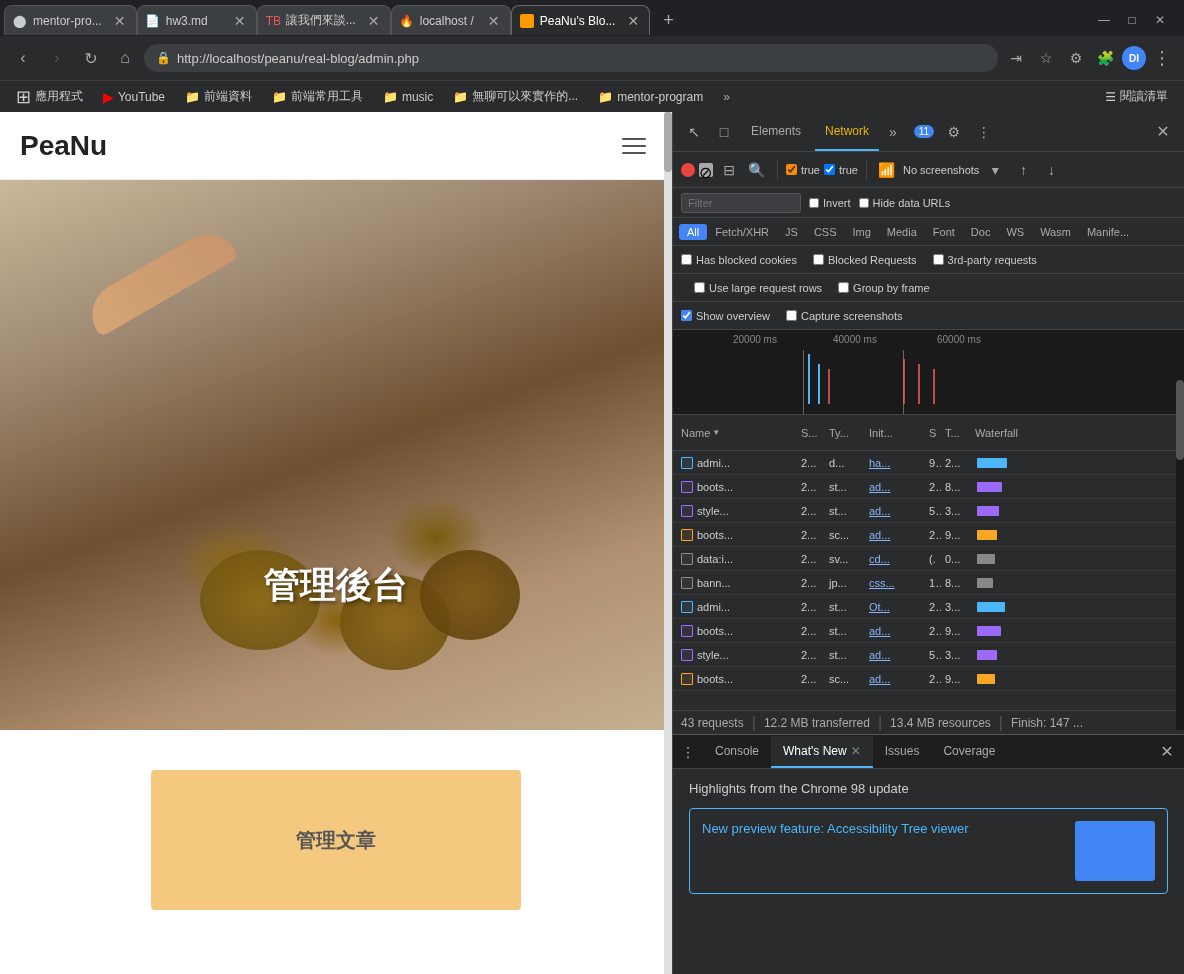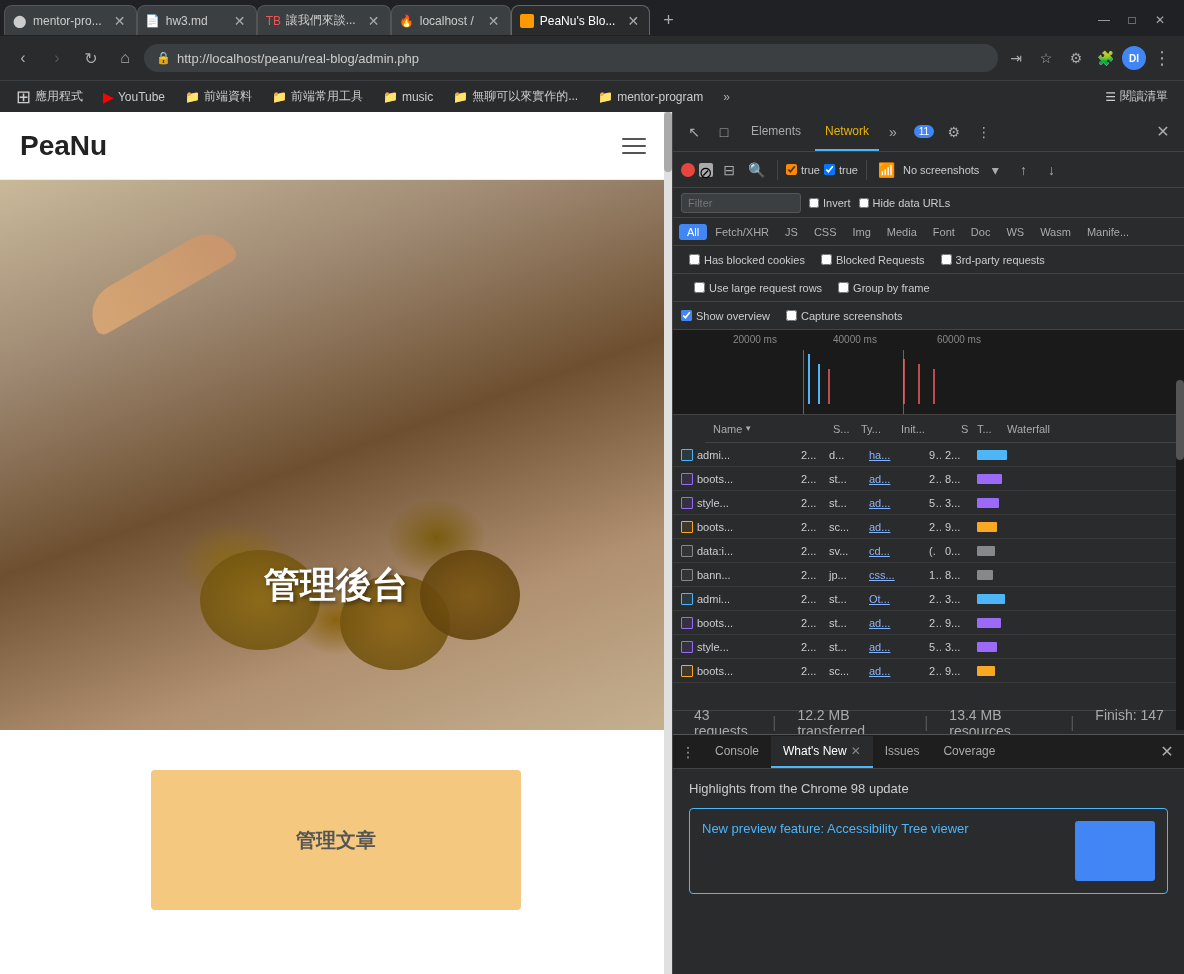--- a/index.html
+++ b/index.html
@@ -105,48 +105,48 @@
     .filter-input { background: #3c3f41; border: 1px solid #555; border-radius: 3px; color: #ccc; font-size: 11px; padding: 2px 6px; height: 20px; width: 120px; }
     .filter-checkbox { display: flex; align-items: center; gap: 4px; color: #ccc; font-size: 11px; }
     .filter-checkbox input { width: 10px; height: 10px; }
 
     
     .type-filter-bar { display: flex; align-items: center; background: #292b2d; border-bottom: 1px solid #444; height: 28px; padding: 0 6px; gap: 0; flex-wrap: nowrap; overflow: hidden; }
     .type-btn { padding: 2px 8px; color: #aaa; font-size: 11px; cursor: pointer; border-radius: 3px; white-space: nowrap; }
     .type-btn.active { background: #4285f4; color: white; }
 
     
-    .checkboxes-row { display: flex; align-items: center; background: #292b2d; border-bottom: 1px solid #444; height: 28px; padding: 0 16px; gap: 16px; }
+    .checkboxes-row { display: flex; align-items: center; background: #292b2d; border-bottom: 1px solid #444; height: 28px; padding: 0 8px; gap: 16px; }
     .cb-item { display: flex; align-items: center; gap: 4px; color: #ccc; font-size: 11px; }
     .cb-item input[type="checkbox"] { width: 11px; height: 11px; }
     .cb-item.checked input { accent-color: #4285f4; }
 
     
     .checkboxes-row2 { display: flex; align-items: center; background: #292b2d; border-bottom: 1px solid #444; height: 28px; padding: 0 8px; gap: 16px; }
 
     
     .timeline { background: #1e1e1e; border-bottom: 1px solid #444; height: 90px; position: relative; overflow: hidden; }
     .timeline-ms { color: #888; font-size: 10px; position: absolute; top: 4px; }
-    .network-table-header { display: grid; grid-template-columns: 120px 28px 40px 60px 16px 30px 1fr; background: #292b2d; border-bottom: 1px solid #444; height: 28px; align-items: center; padding: 4px 4px; margin-left: 32px; }
+    .network-table-header { display: grid; grid-template-columns: 120px 28px 40px 60px 16px 30px 1fr; background: #292b2d; border-bottom: 1px solid #444; height: 36px; align-items: center; padding: 4px 4px; }
     .nh { color: #aaa; font-size: 11px; padding: 0 4px; cursor: pointer; display: flex; align-items: center; gap: 2px; overflow: hidden; white-space: nowrap; }
     .network-rows { flex: 1; overflow: hidden; }
     .network-row { display: grid; grid-template-columns: 120px 28px 40px 60px 16px 30px 1fr; background: transparent; border-bottom: 1px solid #3a3a3a; height: 24px; align-items: center; padding: 0 4px; cursor: pointer; }
     .nc { color: #ccc; font-size: 11px; padding: 0 4px; overflow: hidden; white-space: nowrap; text-overflow: ellipsis; }
     .nc.link { color: #8ab4f8; text-decoration: underline; cursor: pointer; }
     .row-icon { width: 12px; height: 12px; border: 1px solid; border-radius: 1px; display: inline-block; flex-shrink: 0; }
     .row-icon.blue { border-color: #4db6f9; background: rgba(77,182,249,0.1); }
     .row-icon.purple { border-color: #9c6af8; background: rgba(156,106,248,0.1); }
     .row-icon.orange { border-color: #f9a825; background: rgba(249,168,37,0.1); }
     .row-icon.gray { border-color: #888; background: rgba(136,136,136,0.1); }
     .waterfall-bar { height: 10px; background: #4db6f9; border-radius: 1px; margin: 0 2px; }
     .waterfall-bar.purple { background: #9c6af8; }
 
     
     .status-bar { display: flex; align-items: center; background: #292b2d; border-top: 1px solid #444; height: 24px; padding: 0 8px; gap: 8px; }
-    .status-text { color: #aaa; font-size: 14px; margin-left: 13px; }
+    .status-text { color: #aaa; font-size: 12px; }
     .status-divider { color: #555; }
 
     
     .bottom-panel { background: #292b2d; display: flex; flex-direction: column; height: 240px; border-top: 1px solid #555; }
     .bottom-tabs { display: flex; align-items: center; background: #1e1e1e; border-bottom: 1px solid #444; height: 34px; padding: 0 4px; gap: 0; }
     .bottom-tab { padding: 4px 12px; color: #aaa; font-size: 12px; cursor: pointer; border-bottom: 2px solid transparent; height: 32px; display: flex; align-items: center; }
     .bottom-tab.active { color: #fff; border-bottom-color: #4db6f9; background: #292b2d; }
     .bottom-tab-close { margin-left: 4px; font-size: 12px; color: #888; cursor: pointer; }
     .bottom-tab-menu { margin-right: 4px; color: #aaa; cursor: pointer; font-size: 14px; padding: 4px; }
     .bottom-tab-close-panel { margin-left: auto; color: #aaa; cursor: pointer; font-size: 16px; width: 26px; height: 26px; display: flex; align-items: center; justify-content: center; }

